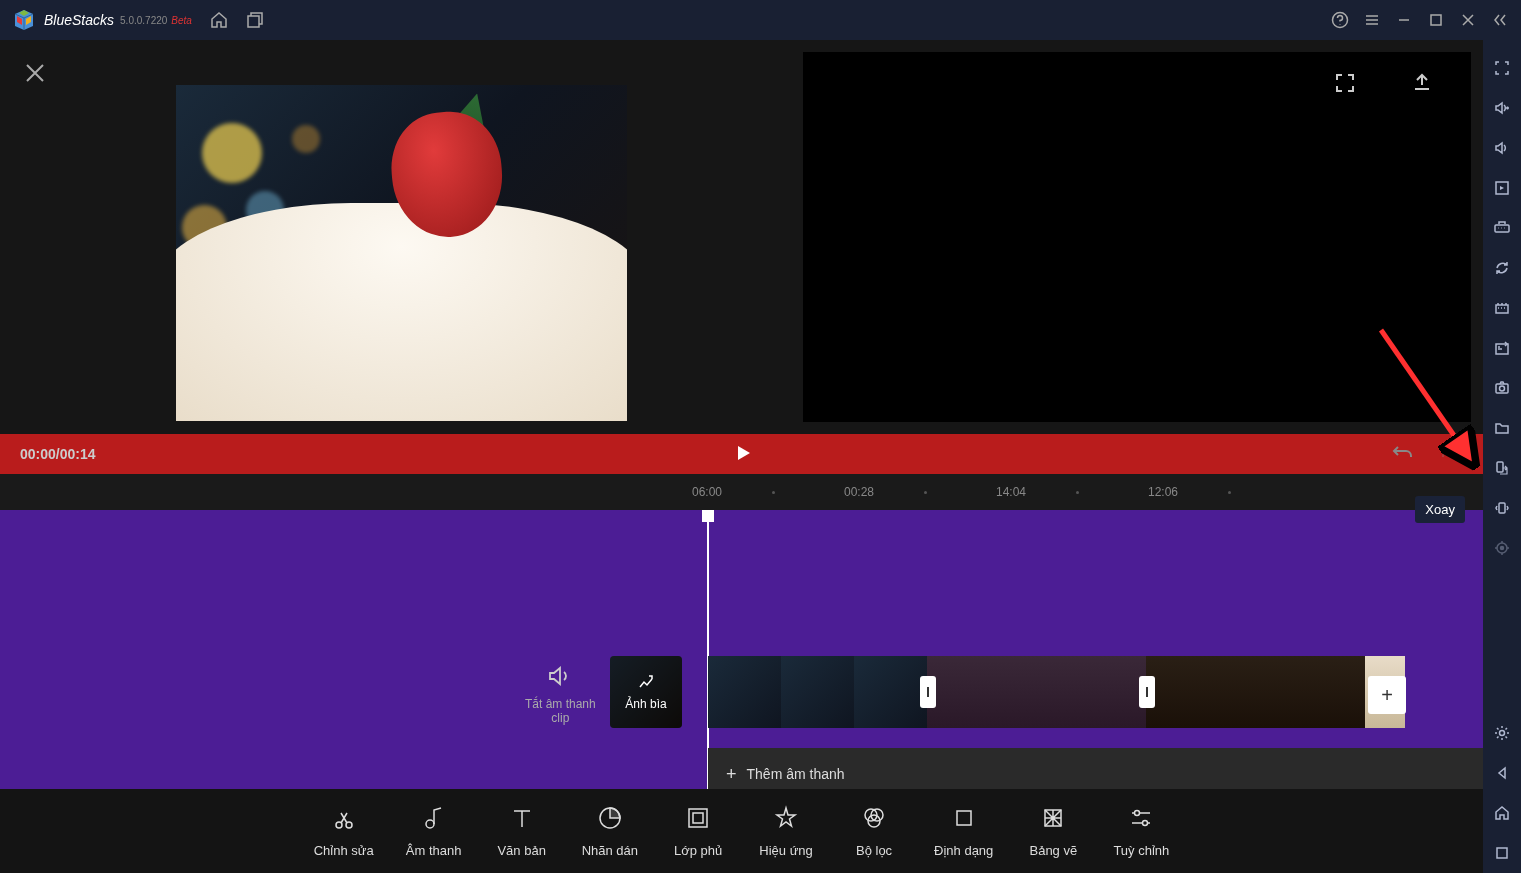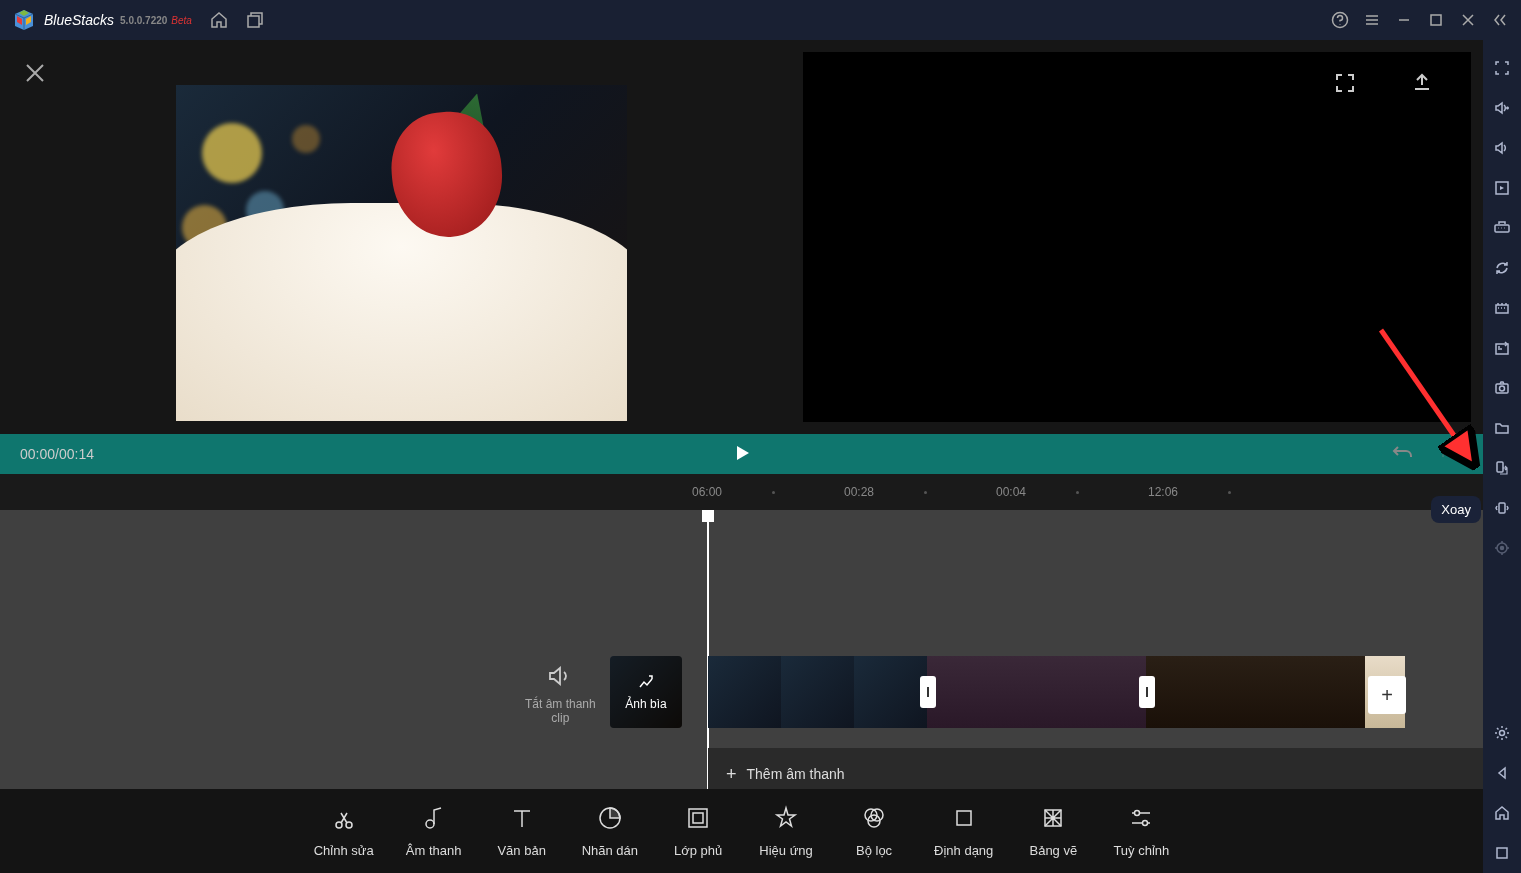--- a/index.html
+++ b/index.html
@@ -3,21 +3,21 @@
 <meta charset="utf-8">
 <style>
 * { margin: 0; padding: 0; box-sizing: border-box; font-family: -apple-system, BlinkMacSystemFont, 'Segoe UI', Arial, sans-serif; }
 body { width: 1521px; height: 873px; background: #000; overflow: hidden; position: relative; }
 
 
 .title-bar { height: 40px; background: #192033; display: flex; align-items: center; padding: 0 12px; color: #fff; }
 .logo { width: 24px; height: 24px; margin-right: 8px; position: relative; }
 .logo svg { width: 24px; height: 24px; }
 .app-name { font-size: 14px; font-weight: 500; color: #fff; font-style: italic; }
-.version { font-size: 10px; color: #888; margin-left: 6px; font-weight: bold; }
+.version { font-size: 10px; color: #888; margin-left: 6px; }
 .beta { font-size: 10px; color: #d33; margin-left: 4px; font-style: italic; }
 .tb-icon { width: 18px; height: 18px; margin-left: 18px; cursor: pointer; color: #aaa; display: flex; align-items: center; justify-content: center; }
 .tb-spacer { flex: 1; }
 .tb-right .tb-icon { margin-left: 14px; }
 .tb-right { display: flex; align-items: center; }
 
 
 .main { display: flex; height: 833px; }
 .content { flex: 1; background: #161616; display: flex; flex-direction: column; }
 
@@ -34,34 +34,34 @@
 .preview-img { position: absolute; left: 176px; top: 45px; width: 451px; height: 336px; background: linear-gradient(135deg,#1a2a3a 0%,#0f1520 45%,#1a130f 100%); overflow: hidden; }
 .cake-scene { width: 100%; height: 100%; position: relative; }
 .bokeh { position: absolute; border-radius: 50%; filter: blur(2px); }
 .strawberry-shape { position: absolute; left: 48%; top: 8%; width: 110px; height: 125px; background: radial-gradient(ellipse at 40% 30%,#e13b3b,#961818); border-radius: 50% 50% 55% 55%; transform: rotate(-5deg); }
 .leaf-shape { position: absolute; left: 58%; top: 2%; width: 55px; height: 90px; background: linear-gradient(#2d6b34,#1a4a22); clip-path: polygon(50% 0,90% 50%,60% 100%,40% 100%,10% 50%); transform: rotate(15deg); }
 .cream-shape { position: absolute; bottom: 0; left: -5%; width: 110%; height: 65%; background: radial-gradient(ellipse at 50% 20%,#fdf9f2,#e8dcc8); border-radius: 40% 40% 0 0; }
 .expand-icon { position: absolute; top: 20px; right: 115px; color: #ccc; cursor: pointer; }
 .upload-icon { position: absolute; top: 20px; right: 38px; color: #ccc; cursor: pointer; }
 
 
-.controls-row { height: 40px; display: flex; align-items: center; padding: 0 20px; background: #0f766e; color: #bbb; font-size: 13px; }
+.controls-row { height: 40px; display: flex; align-items: center; padding: 0 20px; background: #b91c1c; color: #bbb; font-size: 13px; font-weight: bold; }
 .time-display { font-size: 14px; color: #ccc; }
 .ctrl-spacer { flex: 1; }
 .play-btn { cursor: pointer; margin: 0 auto; }
 .undo-redo { display: flex; gap: 24px; }
 .undo-redo span { cursor: pointer; color: #888; }
 
 
 .timeline-header { height: 36px; background: #1a1a1a; display: flex; align-items: center; padding-left: 692px; font-size: 12px; color: #999; position: relative; }
 .tl-tick { position: absolute; font-size: 12px; color: #888; }
 .tl-dot { position: absolute; width: 3px; height: 3px; border-radius: 50%; background: #555; top: 17px; }
 
 
-.timeline-body { flex: 1; background: #404040; position: relative; overflow: hidden; }
+.timeline-body { flex: 1; background: #4c1d95; position: relative; overflow: hidden; }
 .playhead { position: absolute; left: 707px; top: 0; bottom: 0; width: 2px; background: #fff; }
 .playhead::before { content:''; position:absolute; top:0; left:-5px; width:12px; height:12px; background:#fff; }
 .mute-label { position: absolute; left: 525px; top: 155px; text-align: center; color: #aaa; font-size: 12px; }
 .mute-label svg { display: block; margin: 0 auto 10px; }
 .cover-btn { position: absolute; left: 610px; top: 146px; width: 72px; height: 72px; color: #fff; font-size: 12px; text-align: center; background:linear-gradient(135deg,#2a3a4a,#1a1510); border-radius: 4px; display: flex; flex-direction: column; align-items: center; justify-content: center; gap:6px; cursor: pointer; }
 .cover-btn::before{content:'';position:absolute;inset:0;background:rgba(0,0,0,0.5);border-radius:4px;}
 .cover-btn > *{position:relative;z-index:1;}
 
 .clip-track { position: absolute; left: 708px; top: 146px; height: 72px; display: flex; }
 .clip-thumb { width: 73px; height: 72px; background:linear-gradient(135deg,#1a2a3a,#0f1520); position:relative; overflow:hidden; flex-shrink:0; }
@@ -73,21 +73,21 @@
 
 .audio-track { position: absolute; left: 708px; top: 238px; right: 0; height: 52px; background: #2a2a2a; display: flex; align-items: center; padding-left: 18px; color: #ddd; font-size: 14px; cursor: pointer; }
 .audio-track .plus { font-size: 18px; margin-right: 10px; }
 
 
 .bottom-toolbar { height: 84px; background: #141414; display: flex; align-items: center; justify-content: center; gap: 32px; }
 .tool-btn { display: flex; flex-direction: column; align-items: center; gap: 12px; color: #ddd; cursor: pointer; font-size: 13px; min-width: 56px; }
 .tool-btn svg { width: 26px; height: 26px; }
 
 
-.tooltip { position: absolute; right: 40px; top: 496px; background: #1a2238; color: #fff; font-size: 13px; padding: 6px 10px; border-radius: 8px; z-index: 100; }
+.tooltip { position: absolute; right: 56px; top: 496px; background: #1a2238; color: #fff; font-size: 13px; padding: 6px 10px; border-radius: 3px; z-index: 100; }
 
 
 .red-arrow { position: absolute; z-index: 200; right: 30px; top: 320px; pointer-events: none; }
 
 svg { fill: none; stroke: currentColor; stroke-width: 1.5; }
 </style>
 </head>
 <body>
 
 <div class="title-bar">
@@ -203,21 +203,21 @@
               <path d="M17 14 L21 10 L17 6 M21 10 H9 A5 5 0 0 0 4 15 V16" stroke-width="2"></path>
             </svg></span>
       </div>
     </div>
 
     <div class="timeline-header">
       <span class="tl-tick" style="left:692px">06:00</span>
       <span class="tl-dot" style="left:772px"></span>
       <span class="tl-tick" style="left:844px">00:28</span>
       <span class="tl-dot" style="left:924px"></span>
-      <span class="tl-tick" style="left:996px">00:04</span>
+      <span class="tl-tick" style="left:996px">14:04</span>
       <span class="tl-dot" style="left:1076px"></span>
       <span class="tl-tick" style="left:1148px">12:06</span>
       <span class="tl-dot" style="left:1228px"></span>
     </div>
 
     <div class="timeline-body">
       <div class="playhead"></div>
       <div class="mute-label">
         <svg width="26" height="22" viewBox="0 0 26 22">
             <path d="M3 8 H7 L13 3 V19 L7 14 H3 Z M17 7 A5 5 0 0 1 17 15" stroke="#ccc" stroke-width="1.8"></path>

